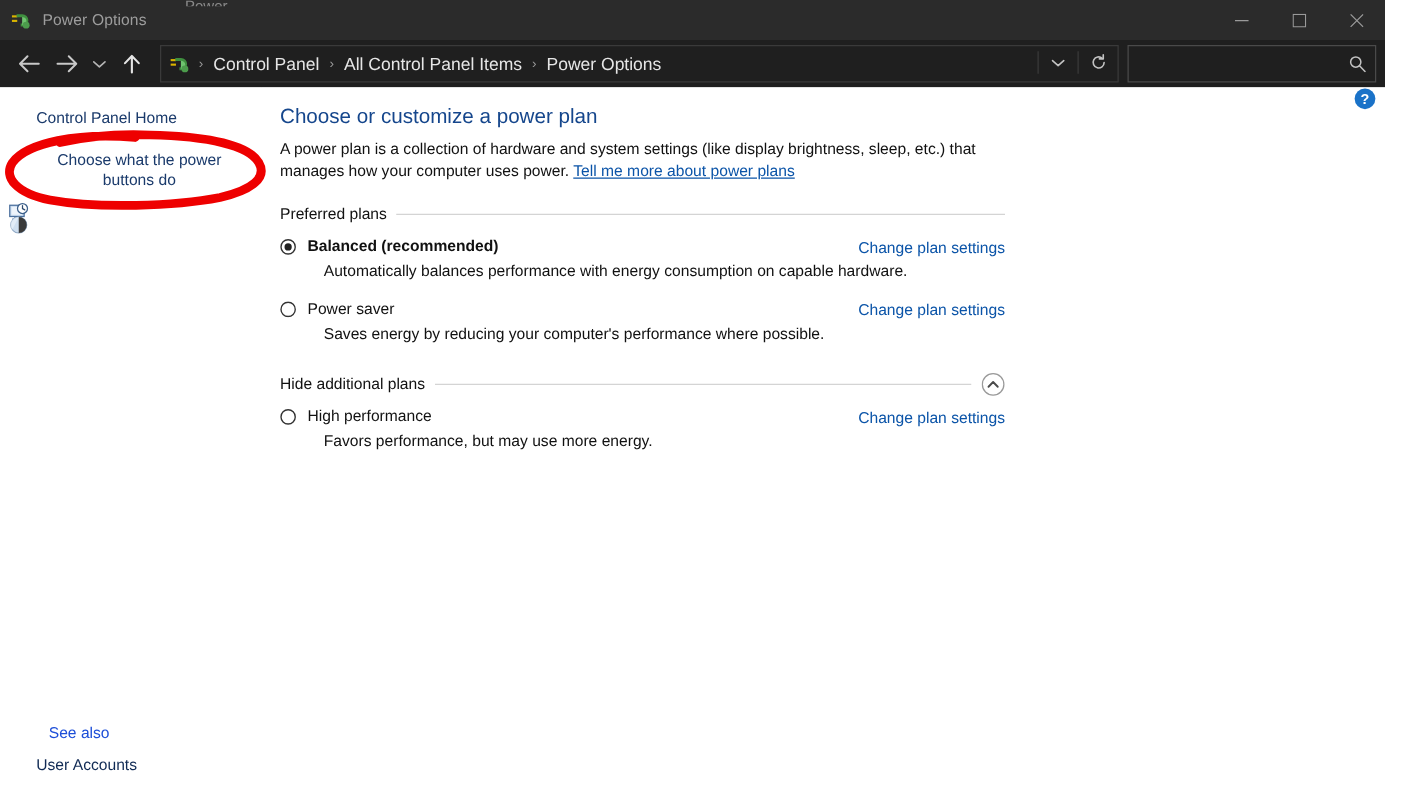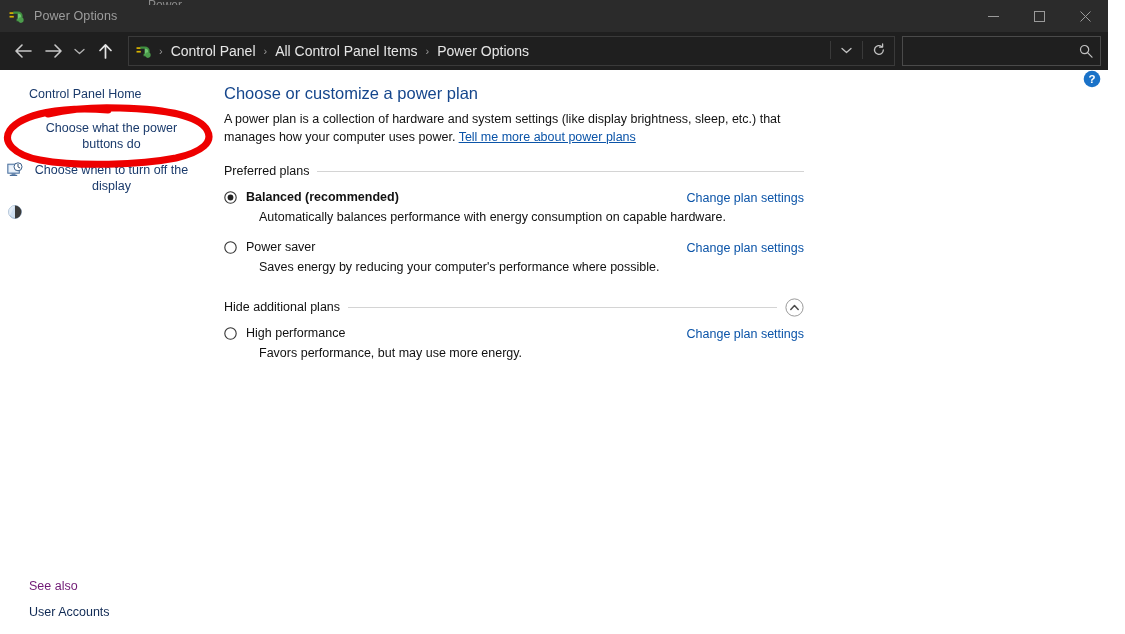--- a/index.html
+++ b/index.html
@@ -199,23 +199,23 @@
   }
   .side-link span.lbl { display: block; max-width: 165px; text-align: center; }
 
   .see-also {
     position: absolute;
     left: 0;
     bottom: 15px;
     width: 209px;
   }
   .see-also-title {
-    color: #701a75;
-    font-size: 12.5px;
-    padding: 0 8px 0 29px;
+    color: #1d4ed8;
+    font-size: 12.5px;
+    padding: 0 8px 0 39px;
     margin-bottom: 12px;
   }
   .see-also-link {
     color: #102a54;
     font-size: 12.5px;
     padding: 0 8px 0 29px;
     cursor: pointer;
   }
 
   
@@ -450,21 +450,20 @@
 
       <div class="side-link" style="margin-bottom:6px;">
         <svg class="sicon" viewBox="0 0 16 16">
           <rect x="0.8" y="2.2" width="11.5" height="9" fill="#cfe0f2" stroke="#4a6f9c" stroke-width="1"></rect>
           <rect x="2.2" y="3.6" width="8.7" height="6.2" fill="#eef4fb"></rect>
           <rect x="4.5" y="11.6" width="4" height="1.2" fill="#4a6f9c"></rect>
           <rect x="2.8" y="12.8" width="7.4" height="1.2" fill="#4a6f9c"></rect>
           <circle cx="11" cy="4.8" r="4" fill="#ffffff" stroke="#3b5f8a" stroke-width="1"></circle>
           <path d="M11 2.4 V4.9 L12.8 5.9" stroke="#2d4a6d" stroke-width="1" fill="none" stroke-linecap="round"></path>
         </svg>
-        <span class="lbl">Choose when to turn off the display</span>
       </div>
 
       <div class="side-link">
         <svg class="sicon" viewBox="0 0 16 16">
           <circle cx="8" cy="8" r="6.4" fill="#cfdff0" stroke="#8fa8c4" stroke-width="0.9"></circle>
           <path d="M8 1.6 a6.4 6.4 0 0 1 0 12.8 z" fill="#3a3a3a"></path>
           <path d="M8 1.6 a6.4 6.4 0 0 0 -5.2 10.1 z" fill="#e8f0fa" opacity="0.75"></path>
         </svg>
       </div>
 

